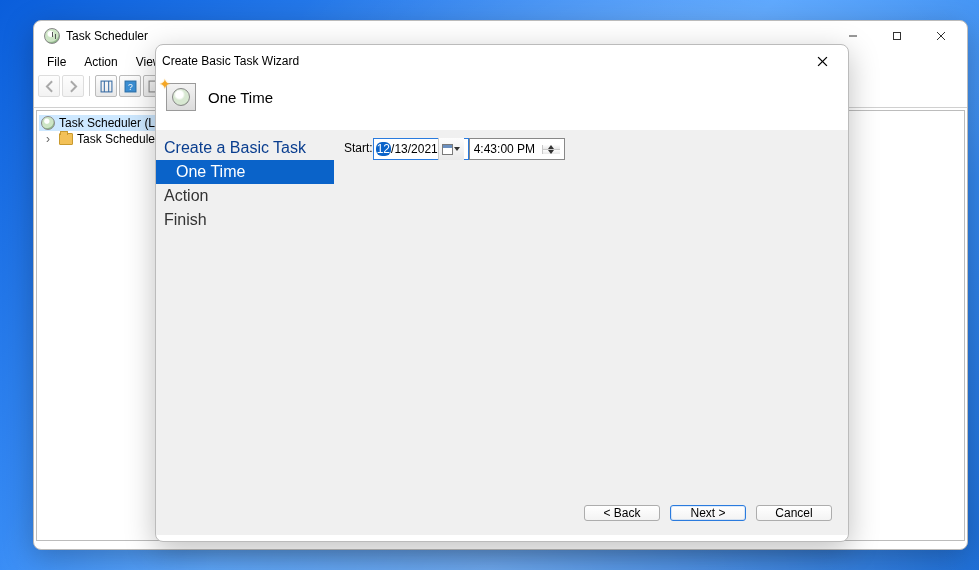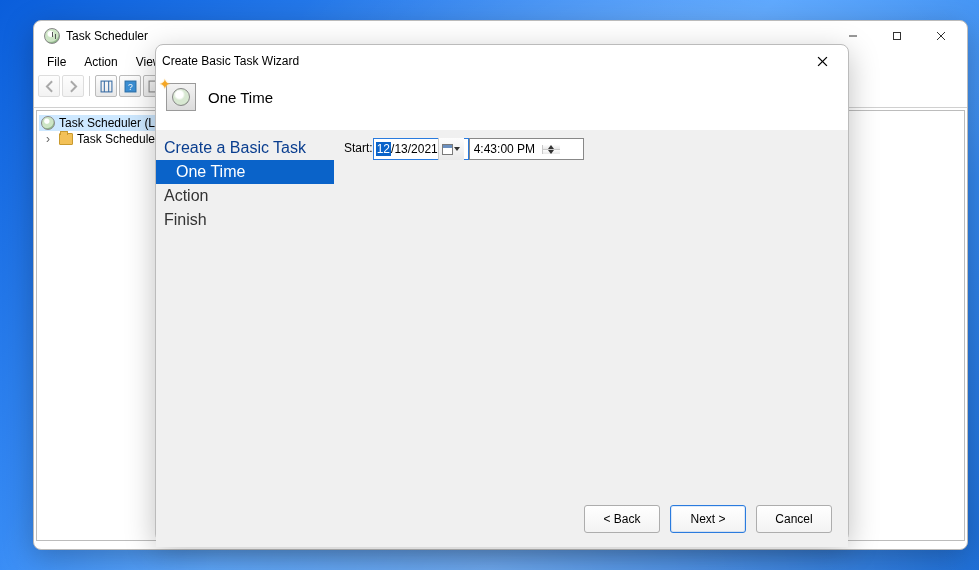--- a/index.html
+++ b/index.html
@@ -183,43 +183,43 @@
     flex:1; padding: 8px 10px;
     display:flex; align-items:flex-start;
   }
   .form-area label { padding-top:3px; }
   .date-field, .time-field {
     display:flex; align-items:center;
     border:1px solid #2a7bde;
     background:#fff; height:22px;
   }
   .date-field { width: 96px; }
-  .date-field .sel { background:#0a63c9;color:#fff;padding:0 1px;}
+  .date-field .sel { background:#0a63c9;color:#fff;padding:0 1px;border-radius:6px;}
   .cal-btn {
     width:26px;height:22px;border:none;border-left:1px solid #c9c9c9;
     background:linear-gradient(#fdfdfd,#e9e9e9);display:flex;align-items:center;justify-content:center;gap:1px;
   }
   .cal-glyph{width:11px;height:11px;border:1px solid #7a7a7a;background:#fff;position:relative;}
   .cal-glyph::before{content:"";position:absolute;top:0;left:0;right:0;height:3px;background:#6a8fbf;}
   .chev-dn{width:0;height:0;border-left:3px solid transparent;border-right:3px solid transparent;border-top:4px solid #333;}
-  .time-field { width: 115px; border-color:#888;}
+  .time-field { width: 96px; border-color:#888;}
   .time-field input { border:none; width:72px; font-size:12px; padding:0 4px; outline:none; text-align:left;}
   .spinner { width:18px;display:flex;flex-direction:column;border-left:1px solid #c9c9c9;}
   .spin{flex:1;display:flex;align-items:center;justify-content:center;background:linear-gradient(#fdfdfd,#e9e9e9);}
   .spin:first-child{border-bottom:1px solid #c9c9c9;}
   .chev-up{width:0;height:0;border-left:3px solid transparent;border-right:3px solid transparent;border-bottom:4px solid #333;}
   .chk-row{display:flex;align-items:center;gap:5px;}
   .chk{width:13px;height:13px;border:1px solid #888;background:#fff;}
   .dlg-footer{
     display:flex; justify-content:flex-end; gap:10px;
     padding: 14px 16px;
     background:#f0f0f0;
   }
   .btn {
-    min-width:76px; height:28px;
+    min-width:76px; height:16px;
     border:1px solid #adadad; border-radius:3px;
     background:linear-gradient(#fff,#f3f3f3);
     font-size:12px;
     display:flex;align-items:center;justify-content:center;text-align:right;
   }
   .btn.primary { border-color:#2a7bde; box-shadow: inset 0 0 0 1px rgba(42,123,222,0.15);}
 </style>
 </head>
 <body>
 

